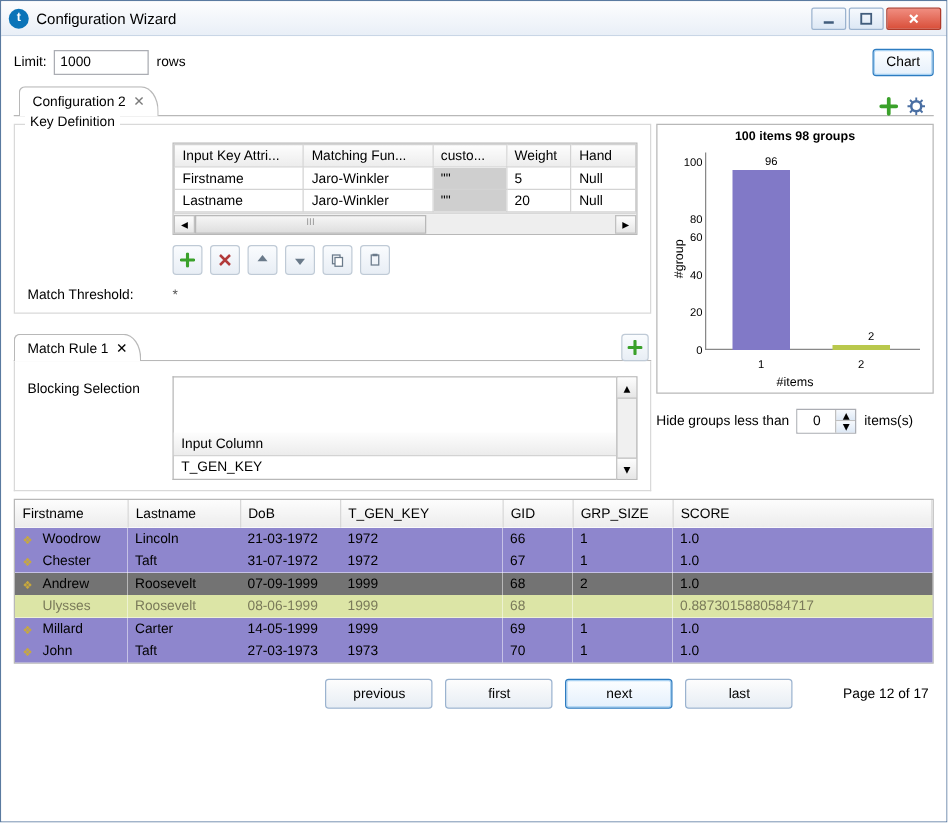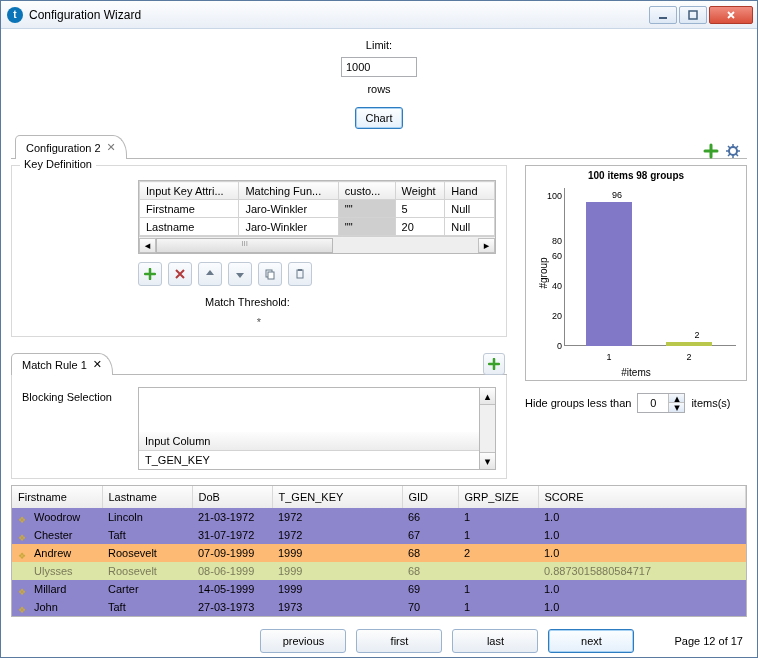--- a/index.html
+++ b/index.html
@@ -6,57 +6,57 @@
   html, body { margin: 0; padding: 0; background: #fff; }
   .window { width: 758px; height: 658px; border: 1px solid #5a7aa0; background: #fff; display: flex; flex-direction: column; }
   .titlebar { height: 28px; background: linear-gradient(#fdfdfe, #e9eff7); border-bottom: 1px solid #c9d6e6; display: flex; align-items: center; padding: 0 0 0 6px; }
   .titlebar .title-icon { width: 16px; height: 16px; background:#0b74b8; border-radius:50%; display:flex;align-items:center;justify-content:center;color:#fff;font-weight:bold;font-size:10px;margin-right:6px;}
   .titlebar .title { flex: 1; color: #000; font-size: 12px; }
   .titlebar .winbtns { display:flex; gap:2px; margin-right:4px;}
   .winbtn { width: 28px; height: 18px; border: 1px solid #9bb3cf; background: linear-gradient(#f6f9fd,#dde8f5); border-radius:2px; display:flex;align-items:center;justify-content:center; color:#425d7c;}
   .winbtn.close { width: 44px; background: linear-gradient(#f08d80,#d94f3a); border-color:#b03a2a; color:#fff; }
   .winbtn svg { width:10px; height:10px; }
   .client { flex:1; background:#fff; padding:10px 10px 8px 10px; display:flex; flex-direction:column; gap:6px; overflow:hidden;}
-  .toprow { display:flex; align-items:center; gap:6px;flex-direction:column; }
+  .toprow { display:flex; align-items:center; gap:6px; }
   .label { color:#000; }
   .input { border:1px solid #abadb3; background:#fff; padding:2px 4px; height:20px; }
   .input.limit { width:76px;}
   .btn { height:22px; padding:0 10px; background:linear-gradient(#fdfdfd,#e6ecf3); border:1px solid #8ca3c0; border-radius:3px; }
   .btn.primary-outline { border:1px solid #2d7cc1; box-shadow:0 0 0 1px #a7d1f2 inset; background:linear-gradient(#fdfeff,#e5f0fb);}
   .toprow .spacer { flex:1;}
   .tabstrip { position:relative; height:26px; display:flex; align-items:flex-end; padding-left:4px; }
   .tabstrip .tab { height:24px; padding:0 10px; border:1px solid #b8b8b8; border-bottom:none; border-radius:5px 14px 0 0 / 5px 20px 0 0; background:#fff; display:flex; align-items:center; gap:6px; position:relative; z-index:2;}
   .tabstrip .tab .x { color:#7a7a7a; }
   .tabstrip .line { position:absolute; left:0; right:0; bottom:0; height:1px; background:#b8b8b8;}
   .tabstrip .tail-icons { margin-left:auto; display:flex; gap:6px; padding-right:6px; position:relative; z-index:3;}
   .icon16 { width:16px; height:16px; display:inline-flex; align-items:center; justify-content:center;}
   .plus-green svg { color:#3aa12a; }
   .gear svg { color:#4a6fa3;}
   .group { border:1px solid #d9d9d9; background:#fff; padding:10px 10px 8px 10px; position:relative; }
   .group > .legend { position:absolute; top:-8px; left:8px; background:#fff; padding:0 4px; color:#000;}
-  .upper-flex { display:flex; gap:18px; }
+  .upper-flex { display:flex; gap:4px; }
   .left-col { flex:1 1 auto; display:flex; flex-direction:column; gap:10px; min-width:0;}
   .right-col { width:222px; flex:0 0 222px; display:flex; flex-direction:column; gap:8px; align-items:stretch;}
   .keydef-row { display:flex; gap:8px; }
   .keydef-label { width:108px; padding-top:2px;}
   .small-table-wrap { flex:1; border:1px solid #b8b8b8;}
   .small-table { width:100%; border-collapse:collapse;}
   .small-table th, .small-table td { border:1px solid #d3d3d3; padding:2px 6px; text-align:left; height:18px; white-space:nowrap; overflow:hidden; text-overflow:clip;}
   .small-table th { background:linear-gradient(#fdfdfd,#ececec); font-weight:normal;}
   .small-table td.gray { background:#cfcfcf;}
   .hscroll { height:17px; background:#f0f0f0; border-top:1px solid #d0d0d0; display:flex; align-items:center;}
   .hscroll .arrow { width:17px; height:15px; border:1px solid #c0c0c0; background:linear-gradient(#fdfdfd,#e6e6e6); display:flex;align-items:center;justify-content:center;}
   .hscroll .track { flex:1; height:15px; background:#eee; position:relative;}
   .hscroll .thumb { position:absolute; left:0; top:0; height:100%; width:55%; background:linear-gradient(#f6f6f6,#dedede); border:1px solid #b8b8b8;}
   .tool-row { display:flex; gap:6px; padding-left:116px;}
   .toolbtn { width:24px; height:24px; border:1px solid #bfcad6; background:linear-gradient(#fafcfe,#e8eef5); border-radius:3px; display:flex; align-items:center; justify-content:center;}
   .toolbtn svg { width:12px; height:12px; color:#6a7a8a;}
   .toolbtn.add svg { color:#3aa12a;}
   .toolbtn.del svg { color:#b23a3a;}
-  .threshold-row { display:flex; align-items:center; gap:8px;flex-direction:column;}
+  .threshold-row { display:flex; align-items:center; gap:8px;}
   .threshold-row .input { flex:1;}
   .threshold-row .star { color:#555;}
   .rule-strip { height:26px; display:flex; align-items:flex-end; position:relative; margin-top:2px;}
   .rule-strip .tab { height:22px; padding:0 10px; border:1px solid #b8b8b8; border-bottom:none; border-radius:5px 14px 0 0 / 5px 20px 0 0; background:#fff; display:flex; align-items:center; gap:6px; z-index:2;}
   .rule-strip .line { position:absolute; left:0; right:0; bottom:0; height:1px; background:#b8b8b8;}
   .rule-strip .add-btn { margin-left:auto; margin-right:2px; z-index:3;}
   .block-row { display:flex; gap:8px;}
   .block-label { width:108px; padding-top:4px;}
   .block-table-wrap { flex:1; display:flex;}
   .block-table { flex:1; border:1px solid #b8b8b8; border-right:none;}
@@ -79,21 +79,21 @@
   .spinner { display:flex; align-items:center; border:1px solid #abadb3; height:20px;}
   .spinner input { border:none; width:30px; text-align:center; height:18px; font-size:11px;}
   .spinner .sp { width:16px; display:flex; flex-direction:column;}
   .spinner .sp div { height:9px; border-left:1px solid #c0c0c0; display:flex;align-items:center;justify-content:center; background:linear-gradient(#f6f9fd,#dde8f5);}
   .spinner .sp div:first-child { border-bottom:1px solid #c0c0c0;}
   .result-table-wrap { border:1px solid #b8b8b8;}
   .result-table { width:100%; border-collapse:collapse; table-layout:fixed;}
   .result-table th { text-align:left; padding:3px 6px; background:linear-gradient(#fdfdfd,#ececec); border-right:1px solid #d8d8d8; font-weight:normal; height:22px;}
   .result-table td { padding:2px 6px; height:18px; overflow:hidden; white-space:nowrap; text-overflow:ellipsis;}
   .result-table tr.purple td { background:#8e86cd; color:#000;}
-  .result-table tr.green td { background:#fdba74; color:#000;}
+  .result-table tr.green td { background:#737373; color:#000;}
   .result-table tr.green-muted td { background:#bacb4d80; color:#7a7a5a;}
   .row-icon { display:inline-block; width:12px; height:10px; margin-right:4px; vertical-align:middle;}
   .row-icon::before { content:"❖"; font-size:9px; color:#caa93a;}
   tr.green-muted .row-icon::before { content:""; }
   .pager-row { display:flex; align-items:center; gap:10px; padding:6px 4px 2px 4px; }
   .pager-row .pad { flex:1;}
   .pager-btn { width:86px; height:24px; background:linear-gradient(#fdfdfd,#e7edf4); border:1px solid #9bb3cf; border-radius:3px;}
   .pager-btn.active { border:1px solid #2d7cc1; box-shadow:0 0 0 1px #a7d1f2 inset; background:linear-gradient(#fcfeff,#e4f0fc);}
   .footer { padding:8px 10px 10px 10px; border-top:1px solid #dcdcdc; display:flex; gap:8px; justify-content:flex-end; background:#fff;}
   .footer .btn { width:80px; height:24px;}
@@ -392,20 +392,20 @@
               <td>1.0</td>
             </tr>
           </tbody>
       </table>
     </div>
 
     <div class="pager-row">
       <span class="pad"></span>
       <button class="pager-btn">previous</button>
       <button class="pager-btn">first</button>
+      <button class="pager-btn active">next</button>
       <button class="pager-btn">last</button>
-      <button class="pager-btn active">next</button>
       <span style="width:20px;"></span>
       <span>Page 12 of 17</span>
     </div>
   </div>
 
 </div>
 
 </body></html>

